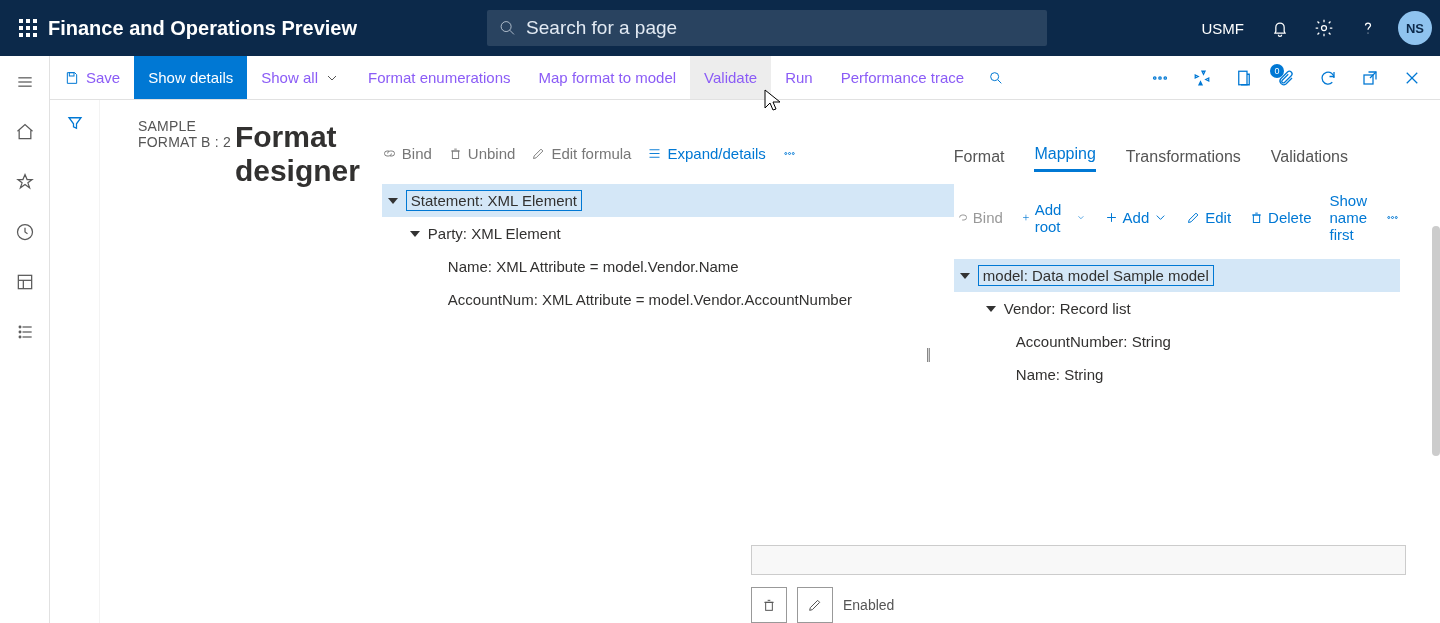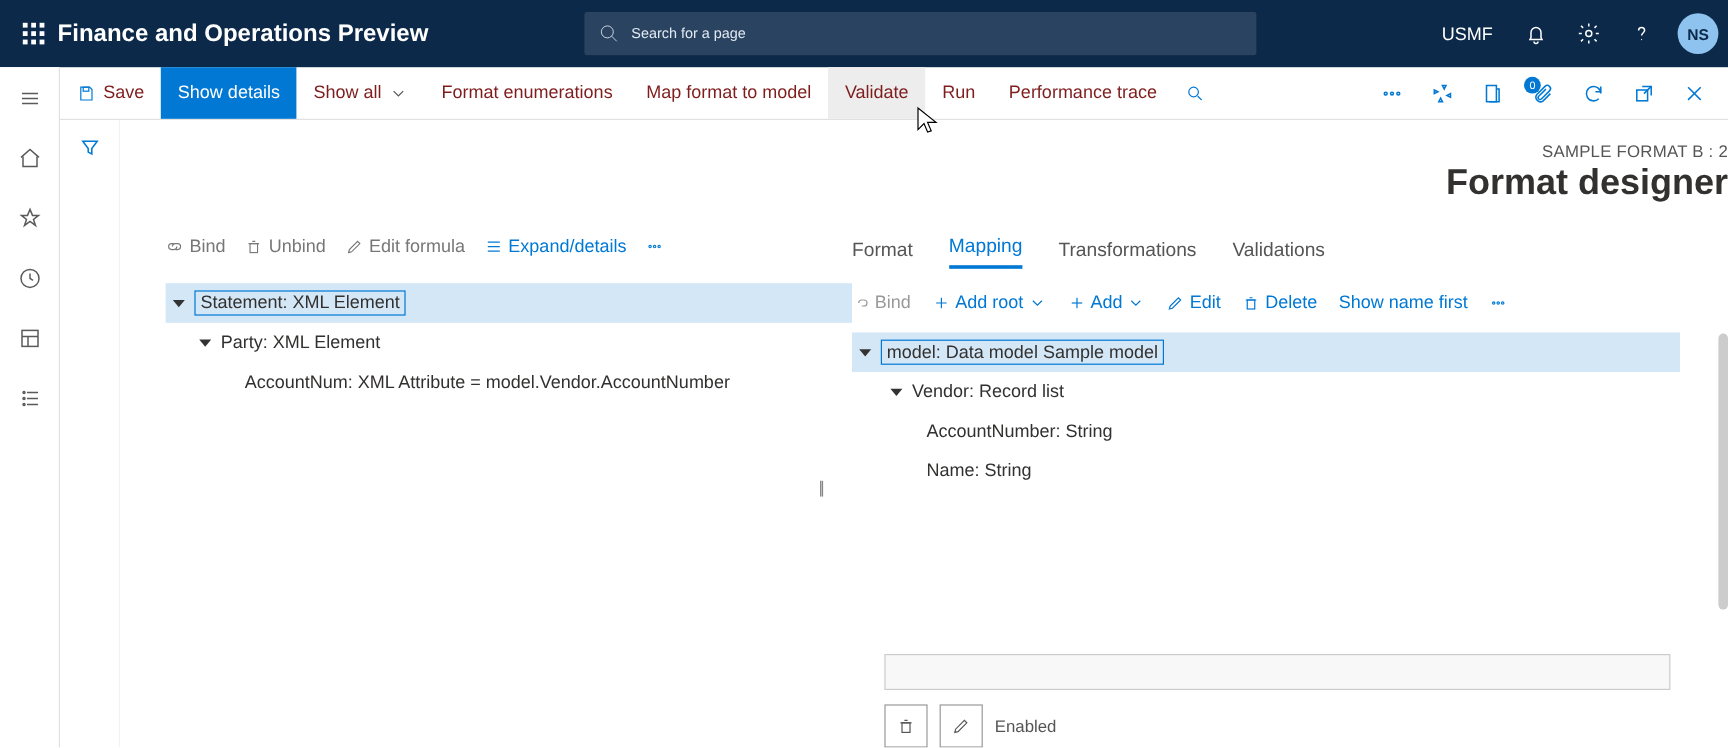--- a/index.html
+++ b/index.html
@@ -6,52 +6,52 @@
   body { width: 1440px; height: 623px; overflow: hidden; background: #fff; color: #323130; }
 
   
   .topbar { height: 56px; background: #0c294a; color: #fff; display: flex; align-items: center; padding: 0 8px; }
   .waffle { width: 40px; height: 40px; display: flex; align-items: center; justify-content: center; cursor: pointer; }
   .waffle-grid { display: grid; grid-template-columns: repeat(3,4px); grid-template-rows: repeat(3,4px); gap: 3px; }
   .waffle-grid span { background: #fff; width: 4px; height: 4px; }
   .app-title { font-size: 20px; font-weight: 600; }
   .searchbox { margin-left: 130px; width: 560px; height: 36px; background: rgba(255,255,255,0.12); border-radius: 2px; display: flex; align-items: center; padding: 0 12px; }
   .searchbox svg { width: 18px; height: 18px; stroke: #e2eaf3; fill:none; }
-  .searchbox input { background: transparent; border: none; outline: none; color: #e2eaf3; font-size: 12px; margin-left: 10px; width: 100%; }
+  .searchbox input { background: transparent; border: none; outline: none; color: #e2eaf3; font-size: 19px; margin-left: 10px; width: 100%; }
   .searchbox input::placeholder { color: #e2eaf3; }
   .top-right { margin-left: auto; display: flex; align-items: center; gap: 4px; }
   .env-label { font-size: 15px; margin-right: 12px; }
   .top-icon { width: 40px; height: 40px; display:flex; align-items:center; justify-content:center; cursor:pointer; }
   .top-icon svg { stroke:#fff; fill:none; stroke-width:1.5; width:20px; height:20px; }
   .avatar { width:34px; height:34px; border-radius:50%; background:#8fc3ef; color:#0c294a; display:flex; align-items:center; justify-content:center; font-weight:600; font-size:13px; margin-left:6px; }
 
   
   .cmdbar-row { display:flex; }
   .leftrail { width:50px; border-right:1px solid #e1e1e1; display:flex; flex-direction:column; align-items:center; padding-top:14px; gap:26px; background:#fff; }
   .leftrail svg { width:20px; height:20px; stroke:#5a5a5a; fill:none; stroke-width:1.5; }
   .leftrail .rail-item { cursor:pointer; width:40px; height:24px; display:flex; align-items:center; justify-content:center; }
 
   .main-area { flex:1; display:flex; flex-direction:column; }
   .cmdbar { height:44px; border-bottom:1px solid #e1e1e1; display:flex; align-items:stretch; font-size:15px; }
-  .cmd-item { display:flex; align-items:center; padding:0 14px; cursor:pointer; gap:6px; color:#7f1d1d; }
+  .cmd-item { display:flex; align-items:center; padding:0 14px; cursor:pointer; gap:6px; color:#8b5cf6; }
   .cmd-item.hover { background:#ededed; }
   .cmd-item.primary { background:#0078d4; color:#fff; }
   .cmd-item svg { width:16px; height:16px; stroke:#0078d4; fill:none; stroke-width:1.5; }
   .cmd-item.icononly { padding:0 10px; }
   .cmdbar-right { margin-left:auto; display:flex; align-items:center; gap:6px; padding-right:10px; }
   .cmdbar-right .ricon { width:36px; height:36px; display:flex; align-items:center; justify-content:center; cursor:pointer; position:relative; }
   .cmdbar-right svg { width:18px; height:18px; stroke:#0078d4; fill:none; stroke-width:1.7; }
   .badge0 { position:absolute; top:4px; left:2px; width:14px; height:14px; border-radius:50%; background:#0078d4; color:#fff; font-size:9px; display:flex; align-items:center; justify-content:center; }
 
   
   .body { flex:1; display:flex; }
   .filterrail { width:50px; display:flex; justify-content:center; padding-top:14px; border-right:1px solid #f3f3f3; }
   .filterrail svg { width:18px; height:18px; stroke:#0078d4; fill:none; stroke-width:1.7; }
 
-  .content { flex:1; padding: 18px 0 0 38px; display:flex; flex-direction:column;text-align:right; }
+  .content { flex:1; padding: 18px 0 0 38px; display:flex; flex-direction:row; }
   .breadcrumb { font-size:14px; color:#555; letter-spacing:.2px; }
   .page-title { font-size:30px; font-weight:600; margin-top:2px; }
 
   .panels { display:flex; margin-top:18px; gap:0; flex:1; min-height:0; }
   .leftpanel { width:572px; position:relative; }
   .rightpanel { flex:1; padding-right:40px; position:relative; }
 
   .panel-toolbar { display:flex; align-items:center; gap:16px; font-size:15px; color:#777; height:34px; }
   .panel-toolbar .tb { display:flex; align-items:center; gap:5px; cursor:pointer; }
   .panel-toolbar .tb.enabled { color:#0078d4; }
@@ -78,21 +78,21 @@
   .right-tree { margin-top:16px; }
   .right-tree .tree-row { height:33px; }
   .right-tree .indent0 { padding-left:6px; }
   .right-tree .indent1 { padding-left:32px; }
   .right-tree .indent2 { padding-left:62px; }
 
   .scrollthumb { position:absolute; right:0; top:90px; width:8px; height:230px; background:#ccc; border-radius:4px; }
 
   .splitter-grip { position:absolute; left:-28px; top:210px; color:#888; font-size:14px; letter-spacing:-2px; }
 
-  .footer-row { position:absolute; right:48px; bottom:0px; width:655px; }
+  .footer-row { position:absolute; right:34px; bottom:0px; width:655px; }
   .footer-field { height:30px; border:1px solid #ccc; background:#f8f8f8; margin-bottom:12px; }
   .footer-btns { display:flex; align-items:center; gap:10px; }
   .sqbtn { width:36px; height:36px; border:1px solid #999; display:flex; align-items:center; justify-content:center; cursor:pointer; }
   .sqbtn svg { width:16px; height:16px; stroke:#555; fill:none; stroke-width:1.5; }
   .enabled-label { font-size:14px; color:#555; }
 
   .cursor-img { position:absolute; left:763px; top:88px; pointer-events:none; }
 </style>
 </head>
 <body>
@@ -330,20 +330,23 @@
             </div>
 
             <div class="tree">
               <div class="tree-row selected">
                 <div class="carettri"></div>
                 <span class="text-box">Statement: XML Element</span>
               </div>
               <div class="tree-row indent1">
                 <div class="carettri"></div>
                 <span>Party: XML Element</span>
+              </div>
+              <div class="tree-row indent2">
+                <span>Name: XML Attribute = model.Vendor.Name</span>
               </div>
               <div class="tree-row indent2">
                 <span>AccountNum: XML Attribute = model.Vendor.AccountNumber</span>
               </div>
             </div>
           </div>
 
           <div class="rightpanel">
             <div class="splitter-grip">||</div>
             <div class="tabs">

